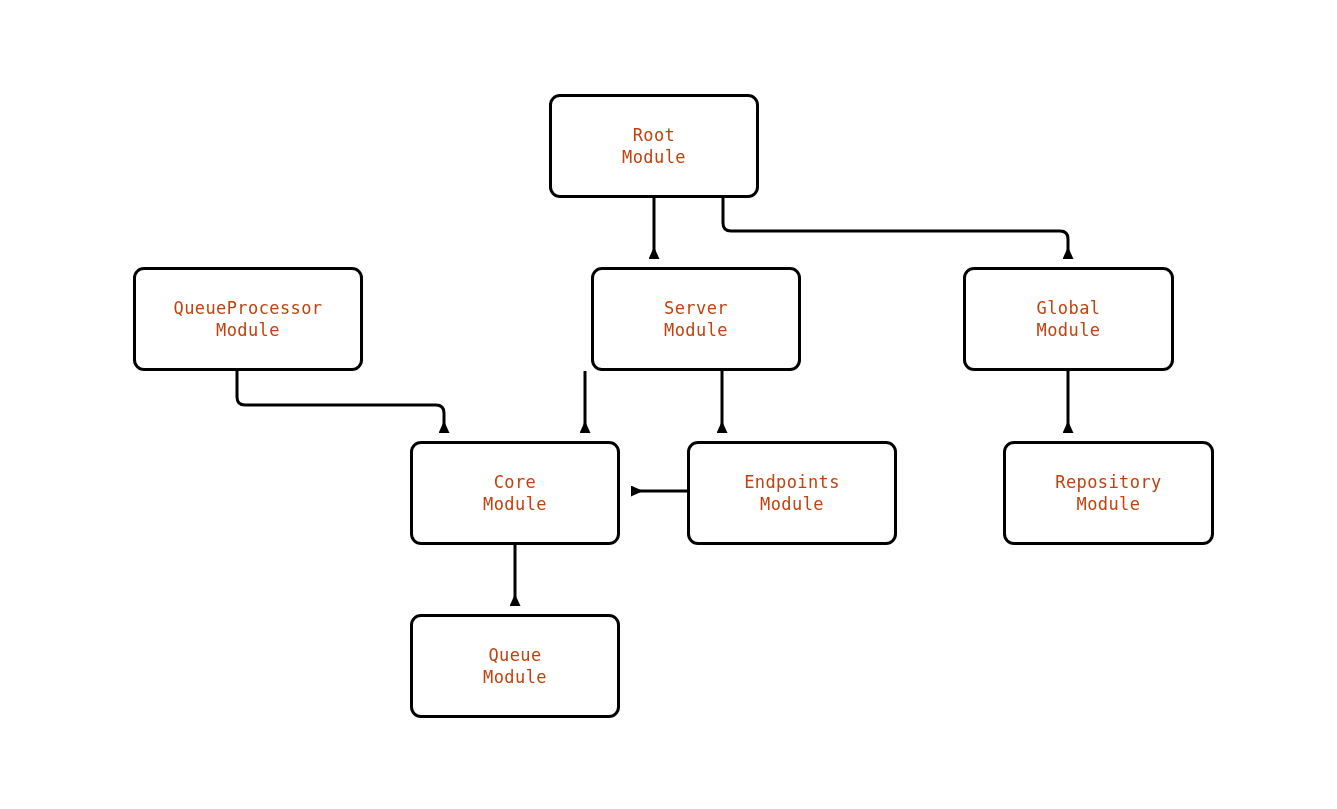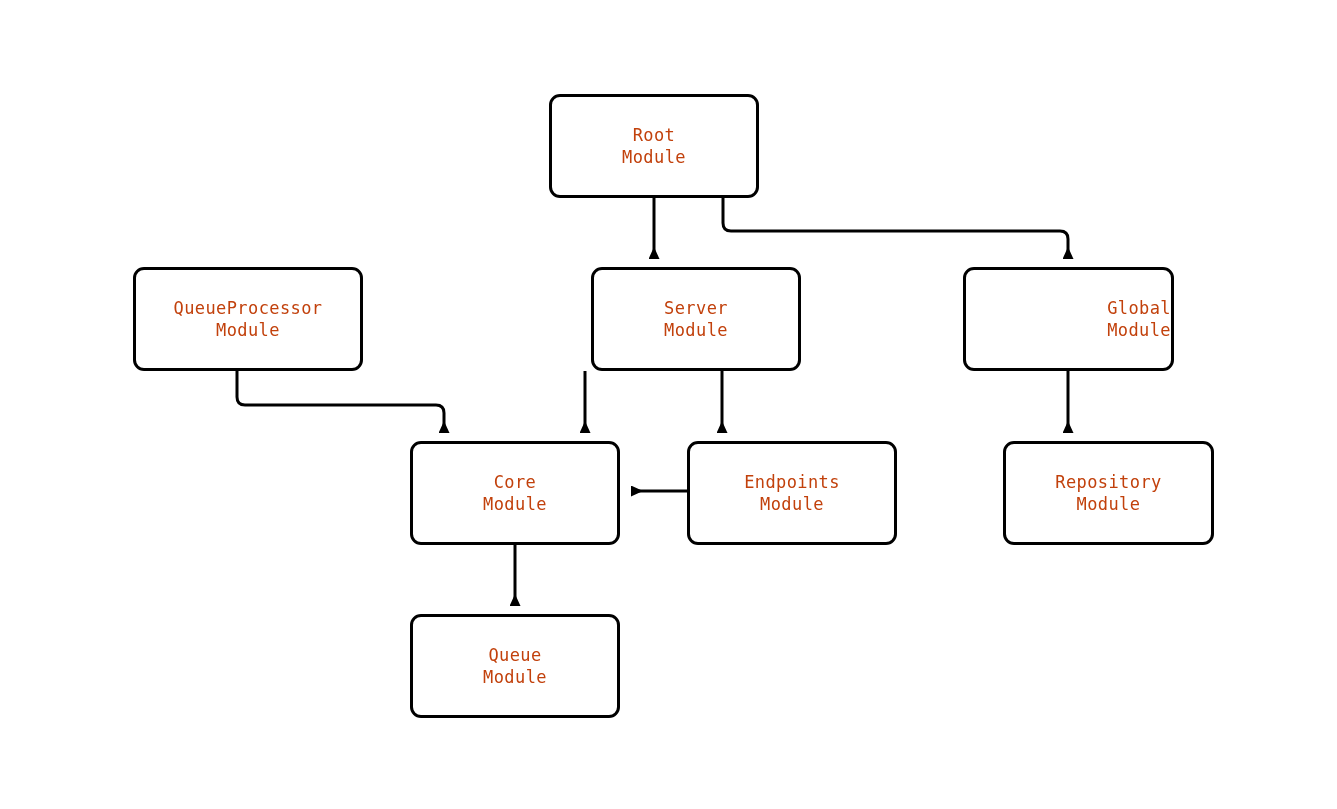--- a/index.html
+++ b/index.html
@@ -84,21 +84,21 @@
   <div class="node-box" style="left:133px; top:267px; width:230px; height:104px;">
     <div class="node-label">QueueProcessor
 Module</div>
   </div>
 
   <div class="node-box" style="left:549px; top:267px; width:210px; height:104px;margin-left:42px;">
     <div class="node-label">Server
 Module</div>
   </div>
 
-  <div class="node-box" style="left:963px; top:267px; width:211px; height:104px;justify-content:flex-end;">
+  <div class="node-box" style="left:963px; top:267px; width:211px; height:104px;">
     <div class="node-label">Global
 Module</div>
   </div>
 
   <div class="node-box" style="left:410px; top:441px; width:210px; height:104px;">
     <div class="node-label">Core
 Module</div>
   </div>
 
   <div class="node-box" style="left:687px; top:441px; width:210px; height:104px;">

